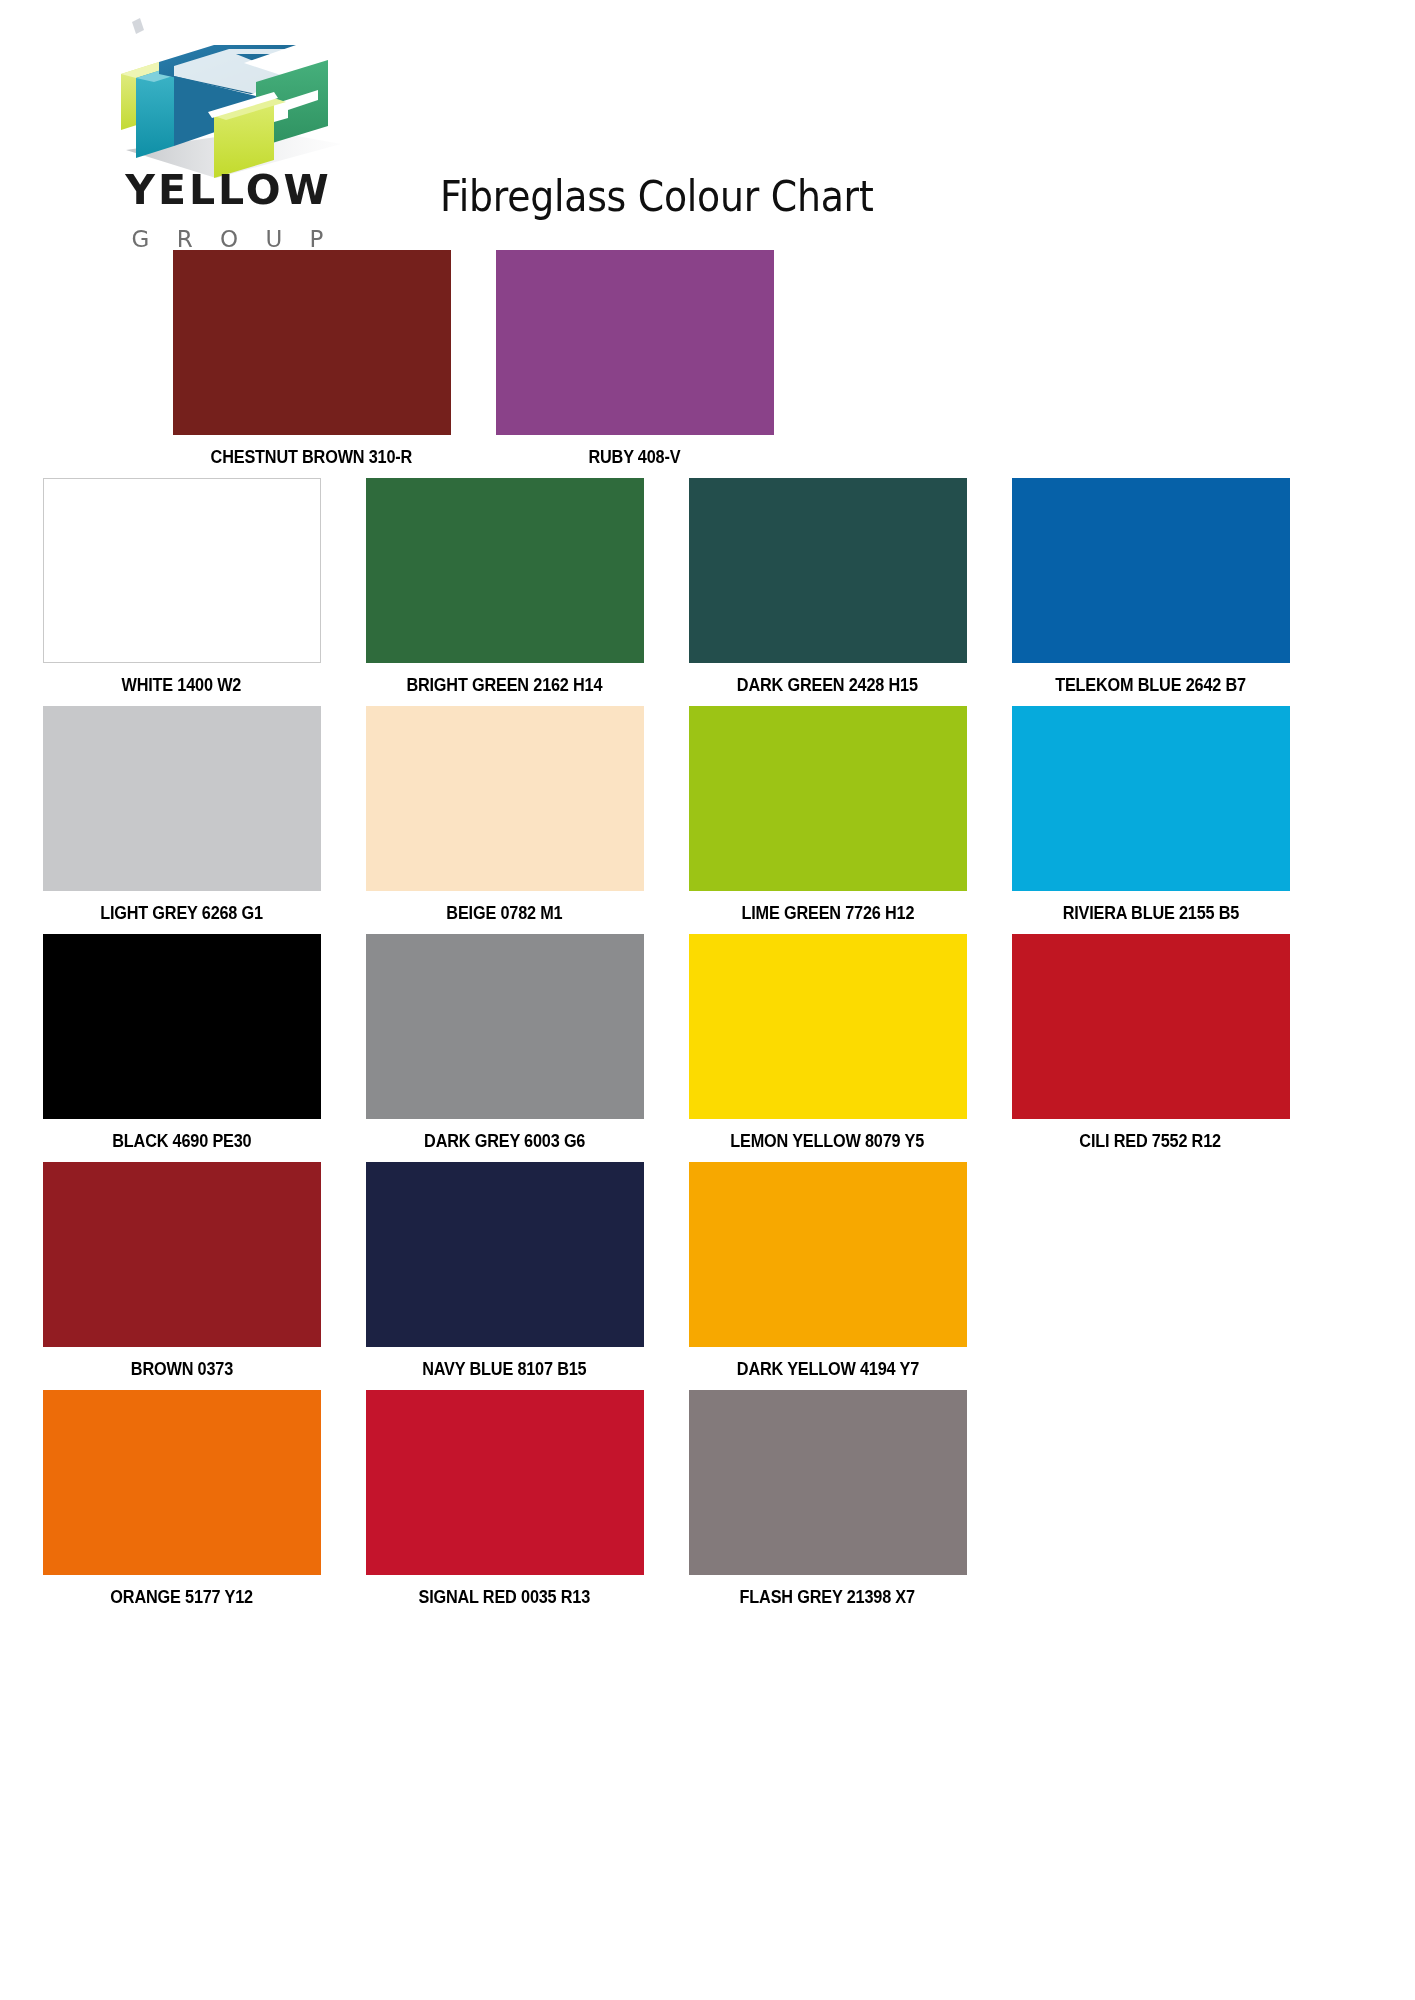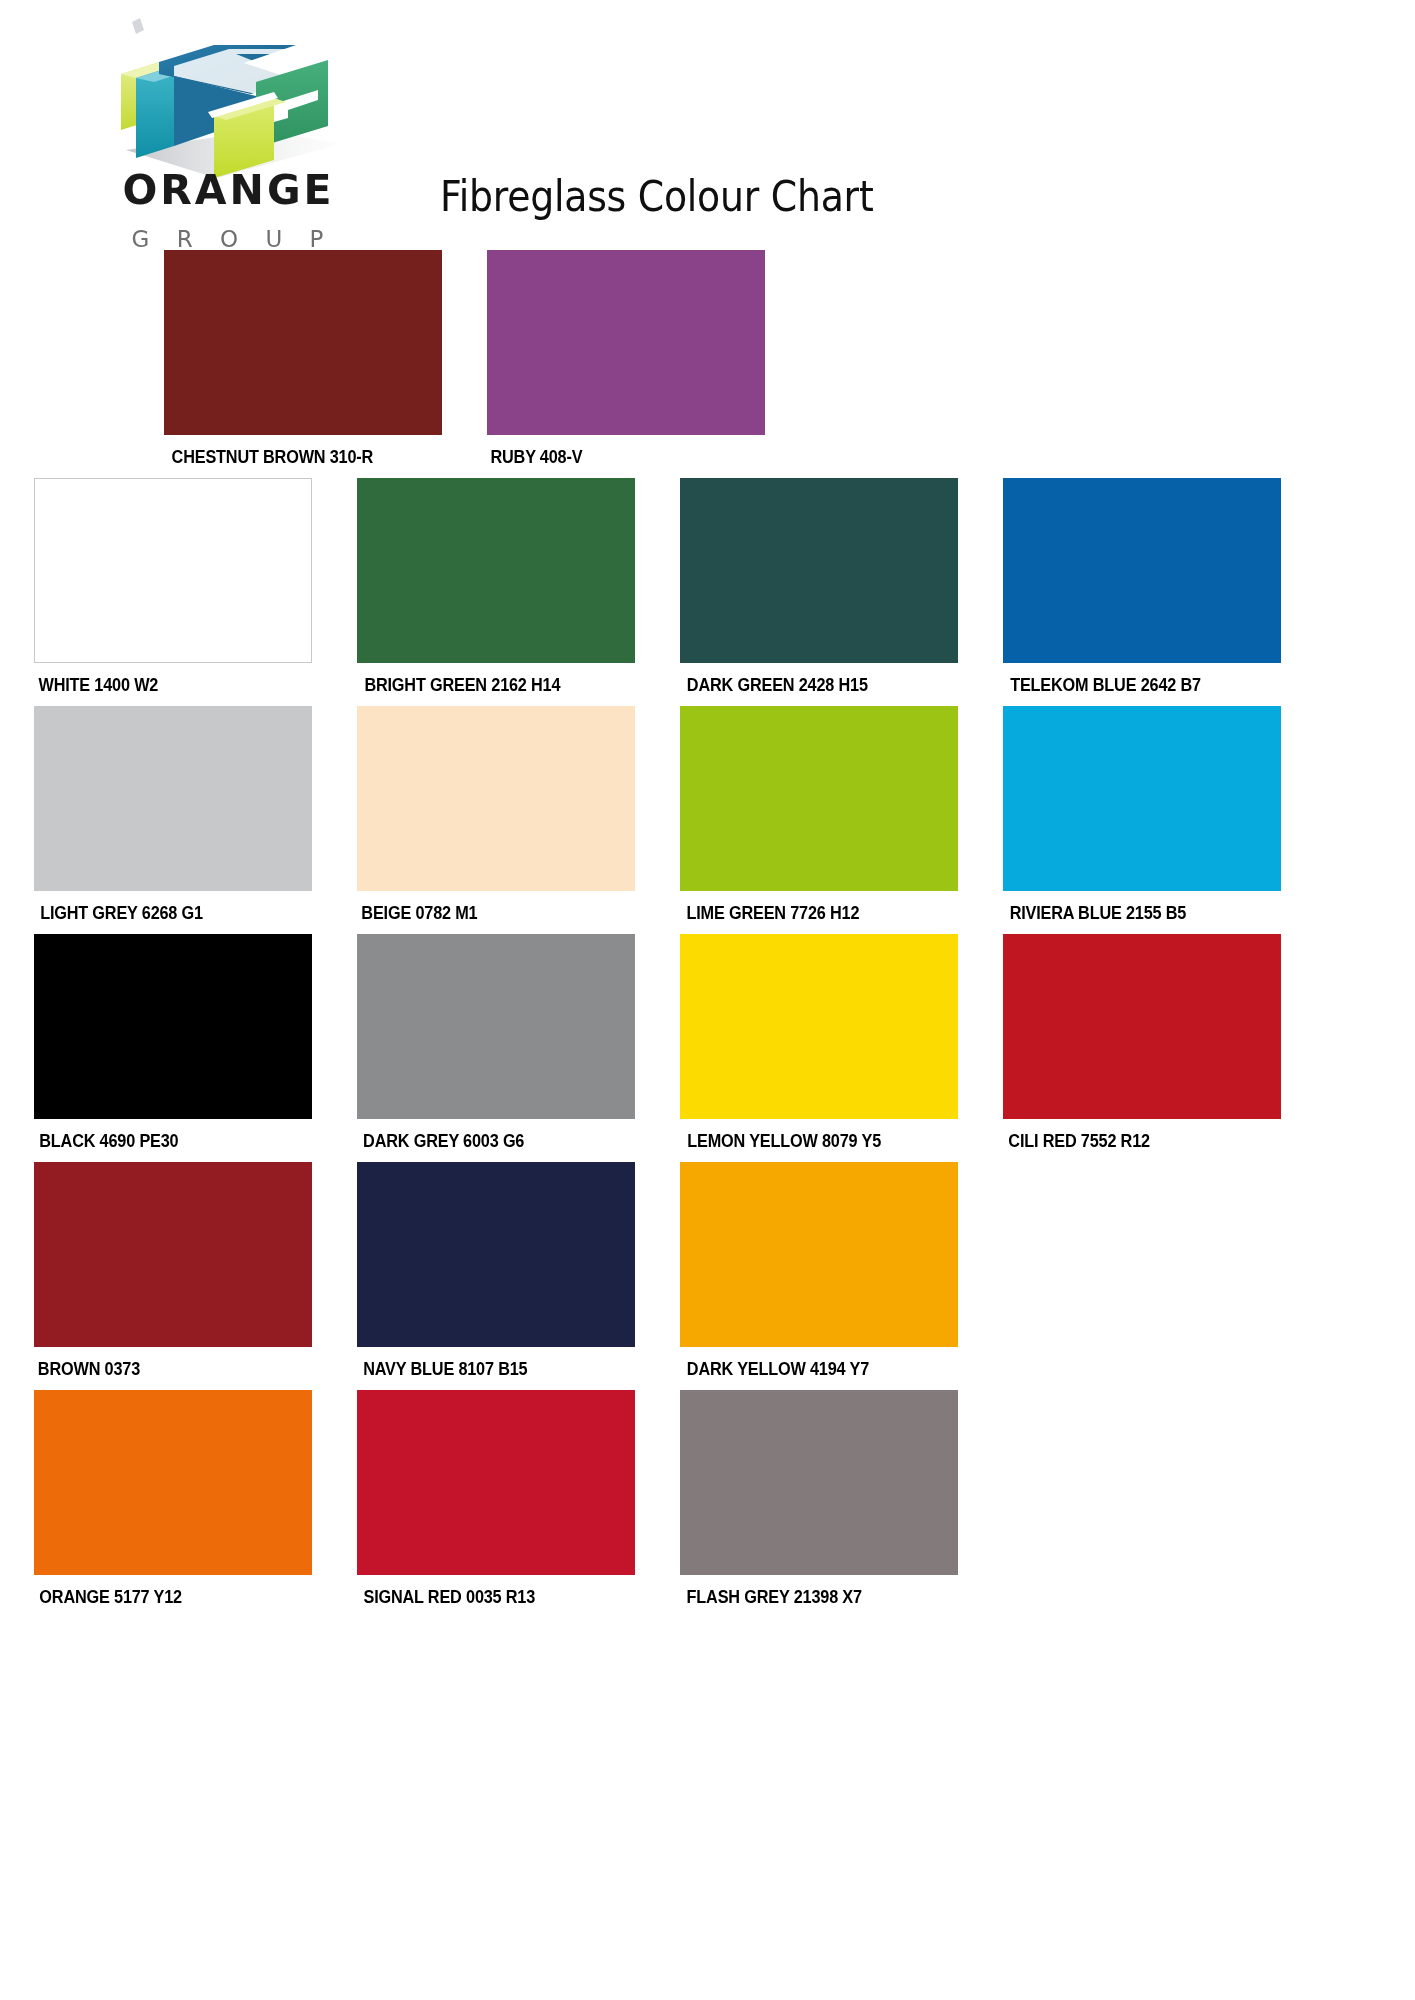--- a/index.html
+++ b/index.html
@@ -103,21 +103,21 @@
   }
   .row.row-rest {
     padding-left: 20px;
   }
 
   .cell {
     width: 295px;
     margin: 0 14px;
     display: flex;
     flex-direction: column;
-    align-items: flex-start;
+    align-items: center;
   }
 
   .swatch {
     width: 278px;
     height: 185px;
     box-sizing: border-box;
   }
   .swatch.bordered {
     border: 1px solid #c9c9c9;
   }
@@ -193,21 +193,21 @@
           <polygon points="118,98 178,80 178,142 118,160" fill="url(#gLime2)"></polygon>
           <polygon points="118,98 178,80 190,84 130,102" fill="#e7f29a"></polygon>
 
           <polygon points="112,94 178,74 182,80 116,100" fill="#ffffff"></polygon>
 
           <polygon points="36,4 44,0 48,12 40,16" fill="#cfd3d8" opacity="0.9"></polygon>
         </svg>
       </div>
 
       <div class="logo-wordmark">
-        <div class="logo-name">ORANGE</div>
+        <div class="logo-name">YELLOW</div>
         <div class="logo-sub">G R O U P</div>
       </div>
     </div>
 
     <div class="chart-title">Fibreglass Colour Chart</div>
   </div>
 
   <div class="grid">
       <div class="row row-first">
         <div class="cell">

